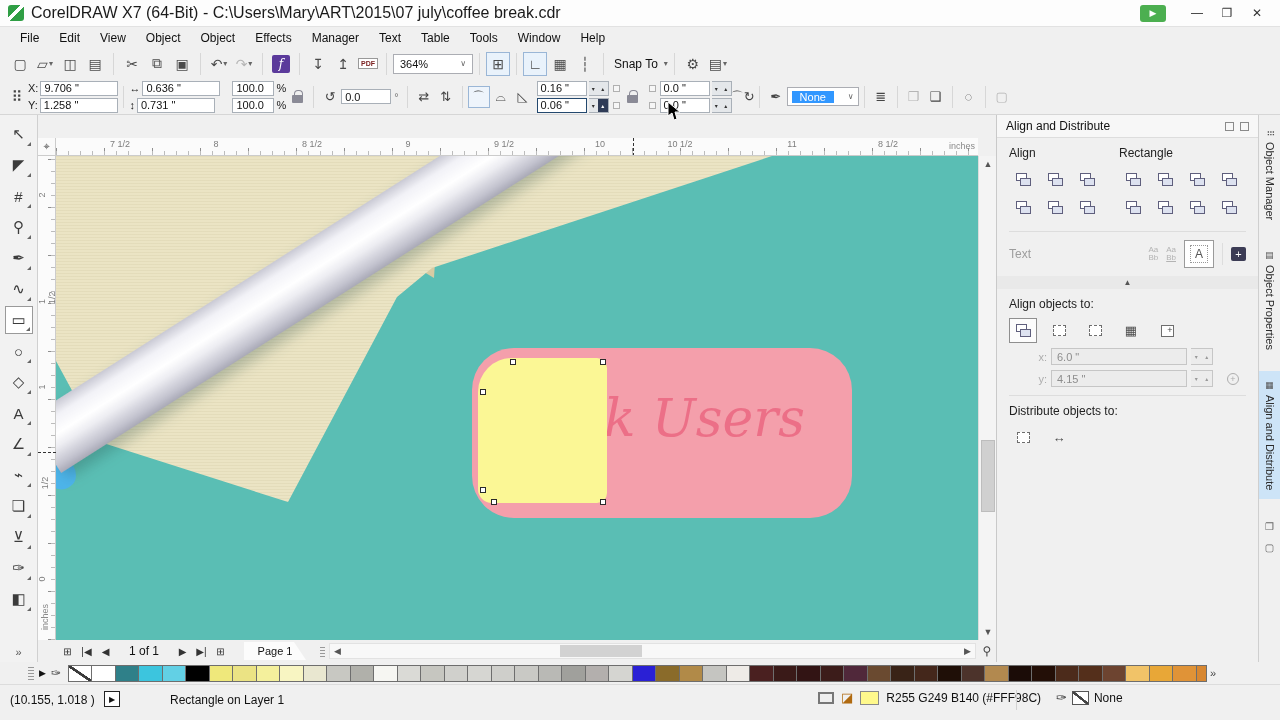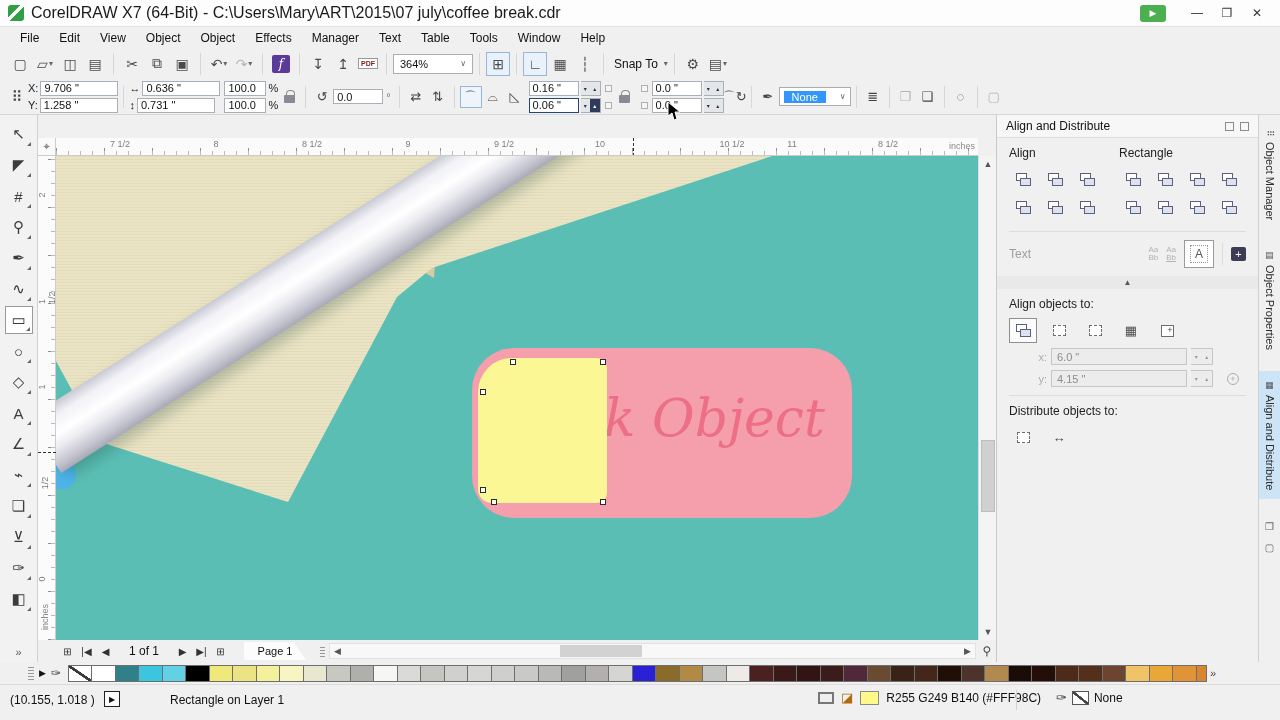--- a/index.html
+++ b/index.html
@@ -242,21 +242,21 @@
     <span class="stack">
       <span class="frow">
           <span>↔</span>
           <span class="fld w78">0.636 "</span>
         </span>
       <span class="frow">
           <span>↕</span>
           <span class="fld w78">0.731 "</span>
         </span>
     </span>
-    <span class="stack" style="margin-left:4px">
+    <span class="stack" style="margin-left:12px">
       <span class="frow">
           <span class="fld w42">100.0</span>
           <span>%</span>
         </span>
       <span class="frow">
           <span class="fld w42">100.0</span>
           <span>%</span>
         </span>
     </span>
     <span class="pbtn">
@@ -334,21 +334,21 @@
   <div id="cornerbox">⌖</div>
   <div id="hruler">
     <span class="hmark"></span>
     <span id="hunit">inches</span>
   <span class="hrl" style="left: 64px;">7 1/2</span>
       <span class="hrl" style="left: 160px;">8</span>
       <span class="hrl" style="left: 256px;">8 1/2</span>
       <span class="hrl" style="left: 352px;">9</span>
       <span class="hrl" style="left: 448px;">9 1/2</span>
       <span class="hrl" style="left: 544px;">10</span>
-      <span class="hrl" style="left: 676px;">10 1/2</span>
+      <span class="hrl" style="left: 624px;">10 1/2</span>
       <span class="hrl" style="left: 736px;">11</span>
       <span class="hrl" style="left: 832px;">8 1/2</span>
     </div>
   <div id="vruler">
     <span class="vmark"></span>
     <span id="vunit">inches</span>
   <span class="vrl" style="top: 34px;">2</span>
       <span class="vrl" style="top: 130px;">1 1/2</span>
       <span class="vrl" style="top: 226px;">1</span>
       <span class="vrl" style="top: 322px;">1/2</span>
@@ -374,21 +374,21 @@
       <div class="tool">◧</div>
       <div class="tb-more">»</div>
     </div>
 
   <div id="canvas">
     <div class="paper2"></div>
     <div class="paper"></div>
     <div class="tip"></div>
     <div class="tube"></div>
     <div class="eraser"></div>
-    <div class="etext">k Object</div>
+    <div class="etext">k Users</div>
     <div class="yellow"></div>
     <div class="handle" style="left:454px;top:203px"></div>
     <div class="handle" style="left:544px;top:203px"></div>
     <div class="handle" style="left:424px;top:233px"></div>
     <div class="handle" style="left:424px;top:331px"></div>
     <div class="handle" style="left:435px;top:343px"></div>
     <div class="handle" style="left:544px;top:343px"></div>
   </div>
 
   <div id="vscroll">

